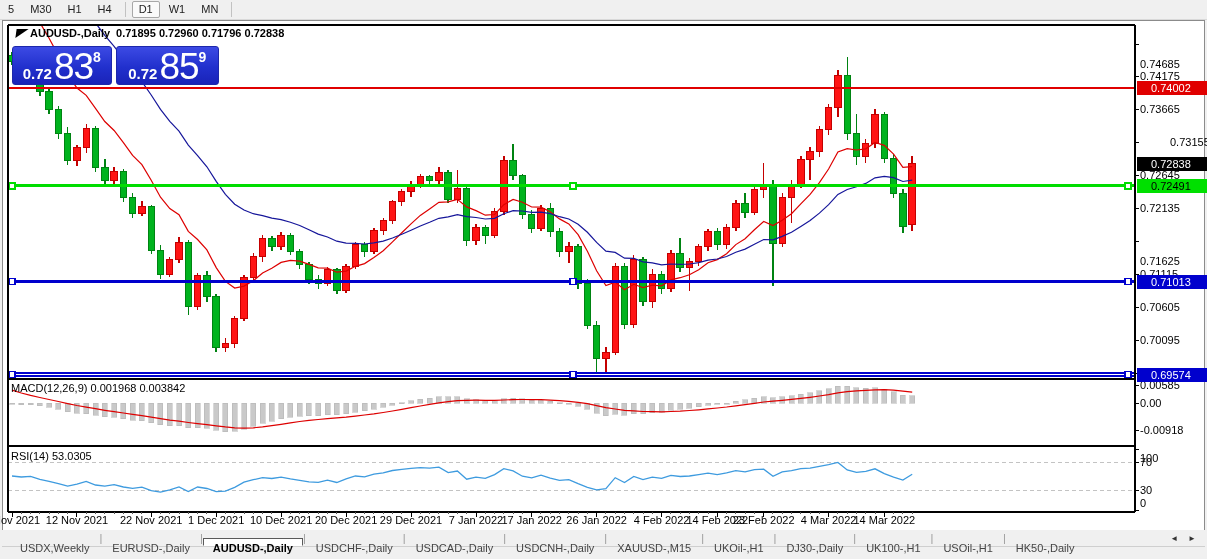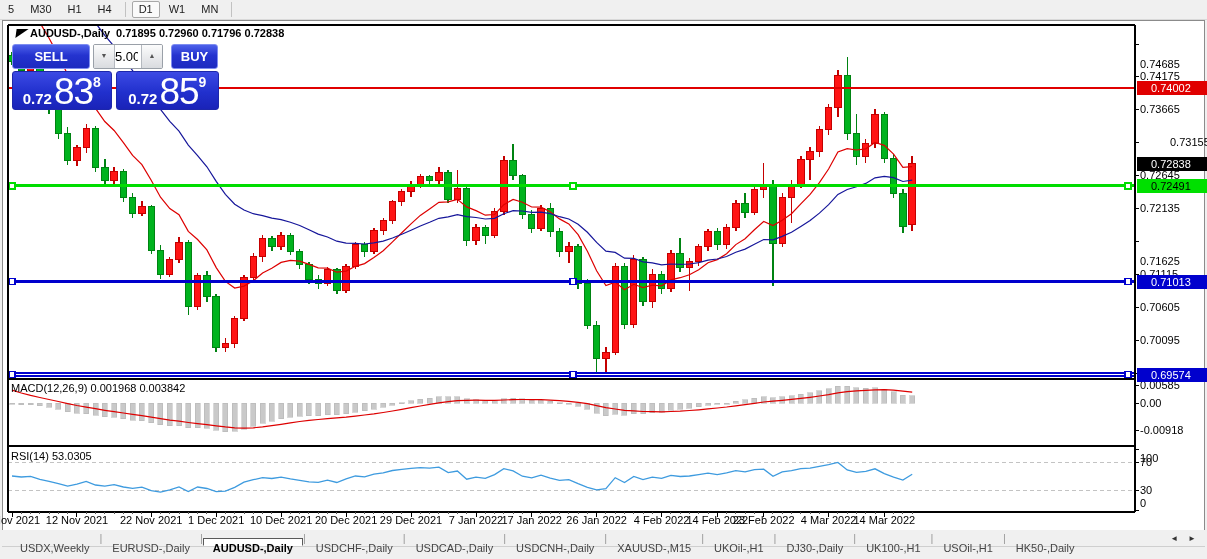--- a/index.html
+++ b/index.html
@@ -802,29 +802,20 @@
 <div class="panel-label overlay" style="left:11px;top:382px;">
   <span>MACD(12,26,9)</span>
   <span>0.001968 0.003842</span>
 </div>
 <div class="panel-label overlay" style="left:11px;top:450px;">
   <span>RSI(14)</span>
   <span>53.0305</span>
 </div>
 
 <div class="trade-panel">
-  <div class="tp-row1">
-    <div class="btn-trade btn-sell">SELL</div>
-    <div class="spinner">
-      <div class="spin-btn down">▼</div>
-      <input class="spin-val" readonly="" value="5.00" style="">
-      <div class="spin-btn up">▲</div>
-    </div>
-    <div class="btn-trade btn-buy">BUY</div>
-  </div>
   <div class="tp-row2">
     <div class="price-box pb-sell">
       <span class="pb-small">0.72</span>
       <span class="pb-big">83</span>
       <span class="pb-sup">8</span>
     </div>
     <div class="price-box pb-buy">
       <span class="pb-small">0.72</span>
       <span class="pb-big">85</span>
       <span class="pb-sup">9</span>

